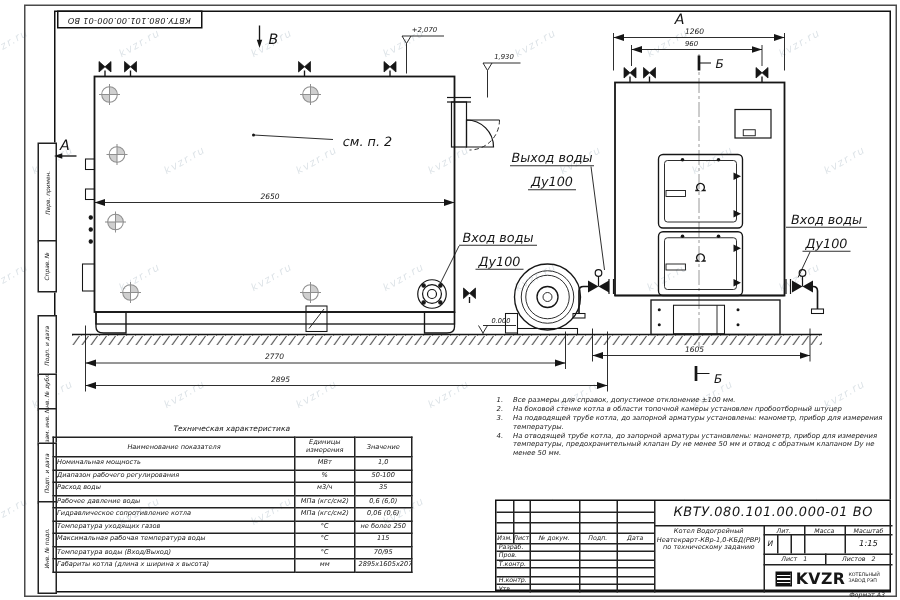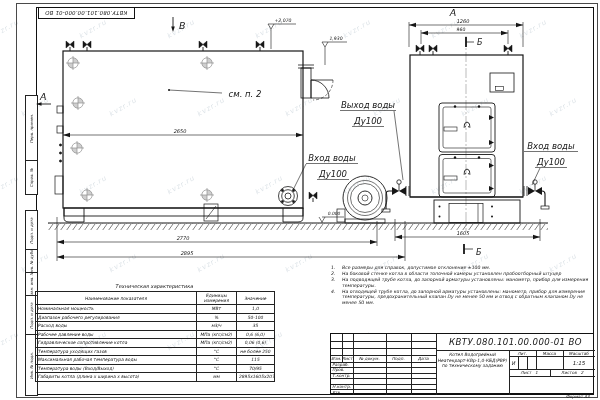--- a/index.html
+++ b/index.html
@@ -499,17 +499,25 @@
 
     <div class="cellc" style="left:178px;top:35px;width:41px;height:7px;gap:4px;">
       <span>Лист</span>
       <span>1</span>
     </div>
     <div class="cellc" style="left:219px;top:35px;width:45px;height:7px;gap:4px;">
       <span>Листов</span>
       <span>2</span>
     </div>
 
+    <div class="logo">
+      <span class="flag"></span>
+      <span class="kv">KVZR</span>
+      <span class="sub">
+        <span>КОТЕЛЬНЫЙ</span>
+        <span>ЗАВОД РЭП</span>
+      </span>
+    </div>
   </div>
 
   <div class="fmt">Формат  А3</div>
 
 </div>
 
 </body></html>

